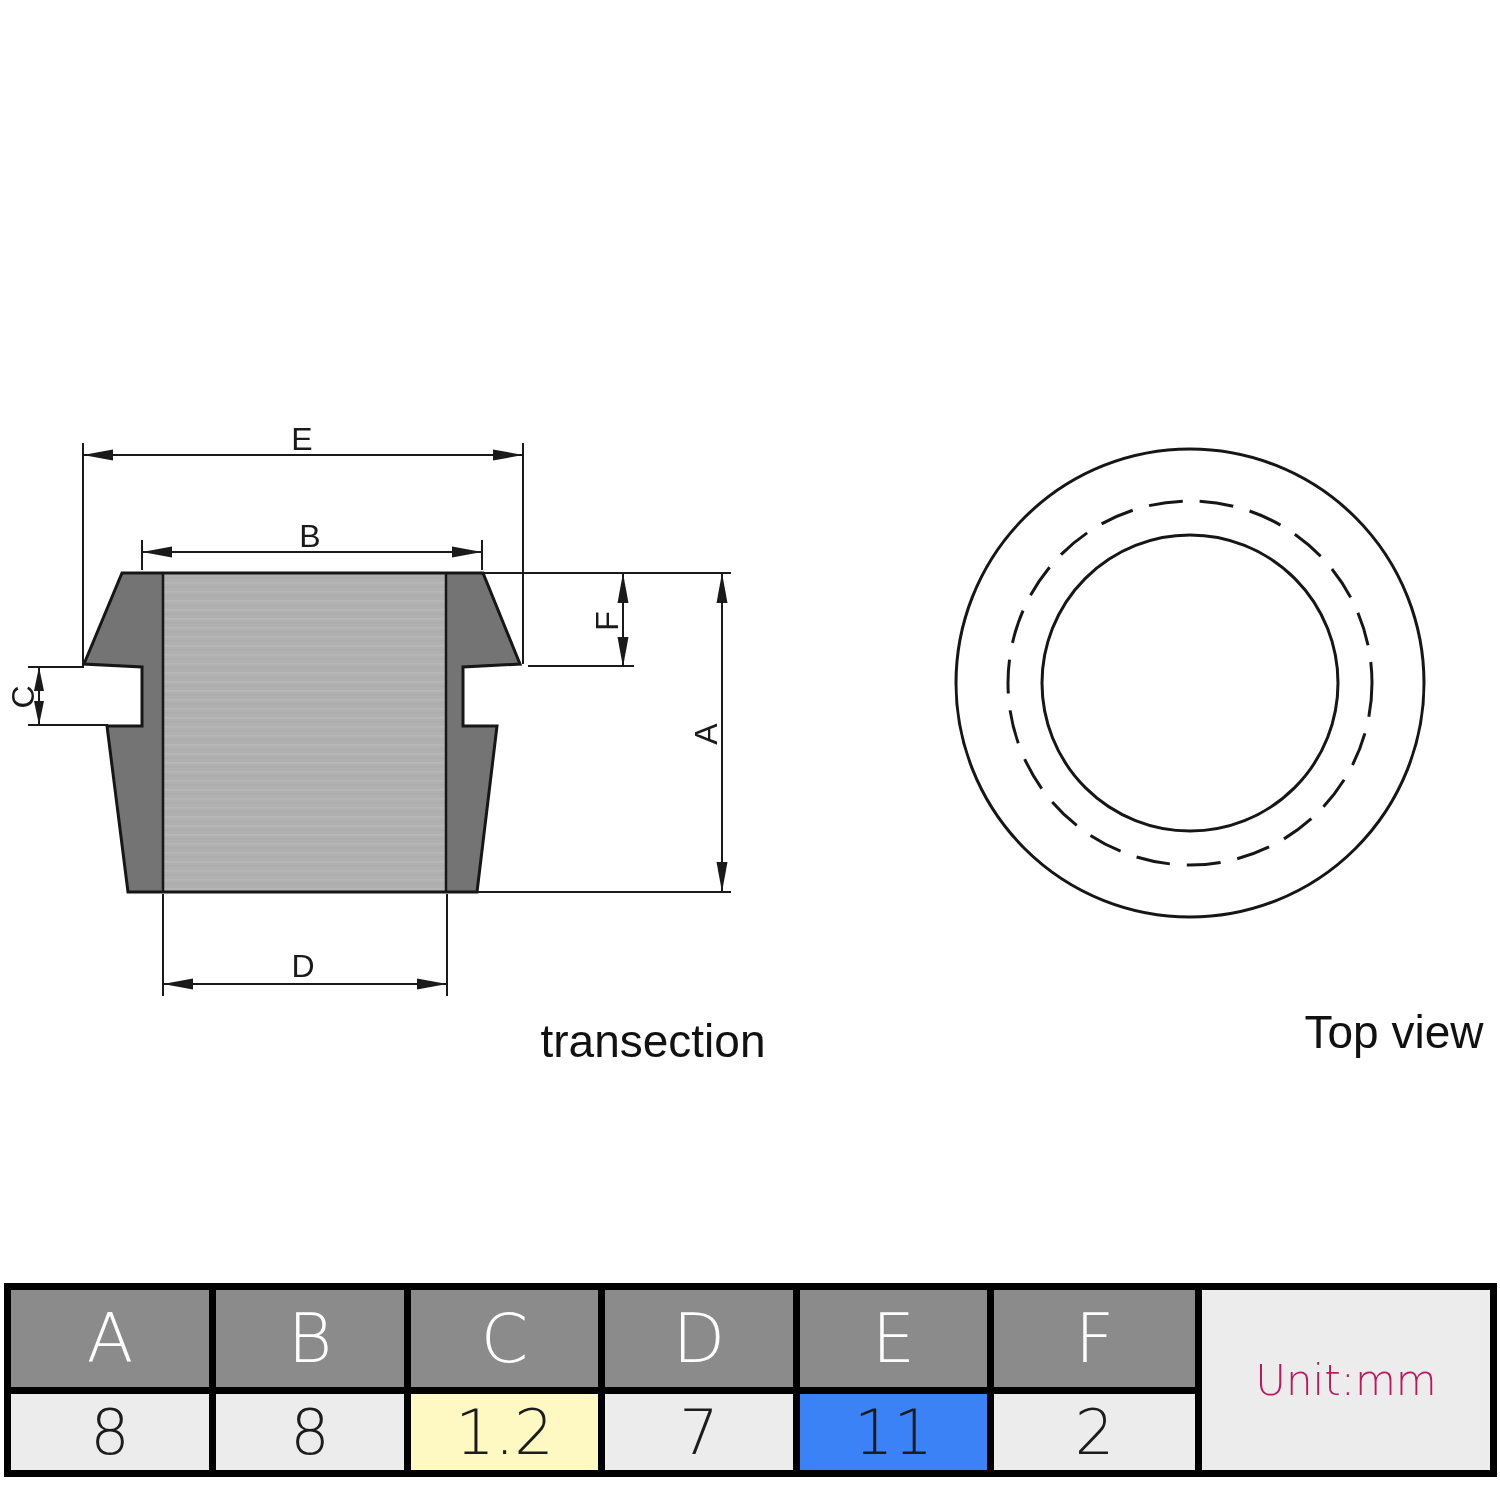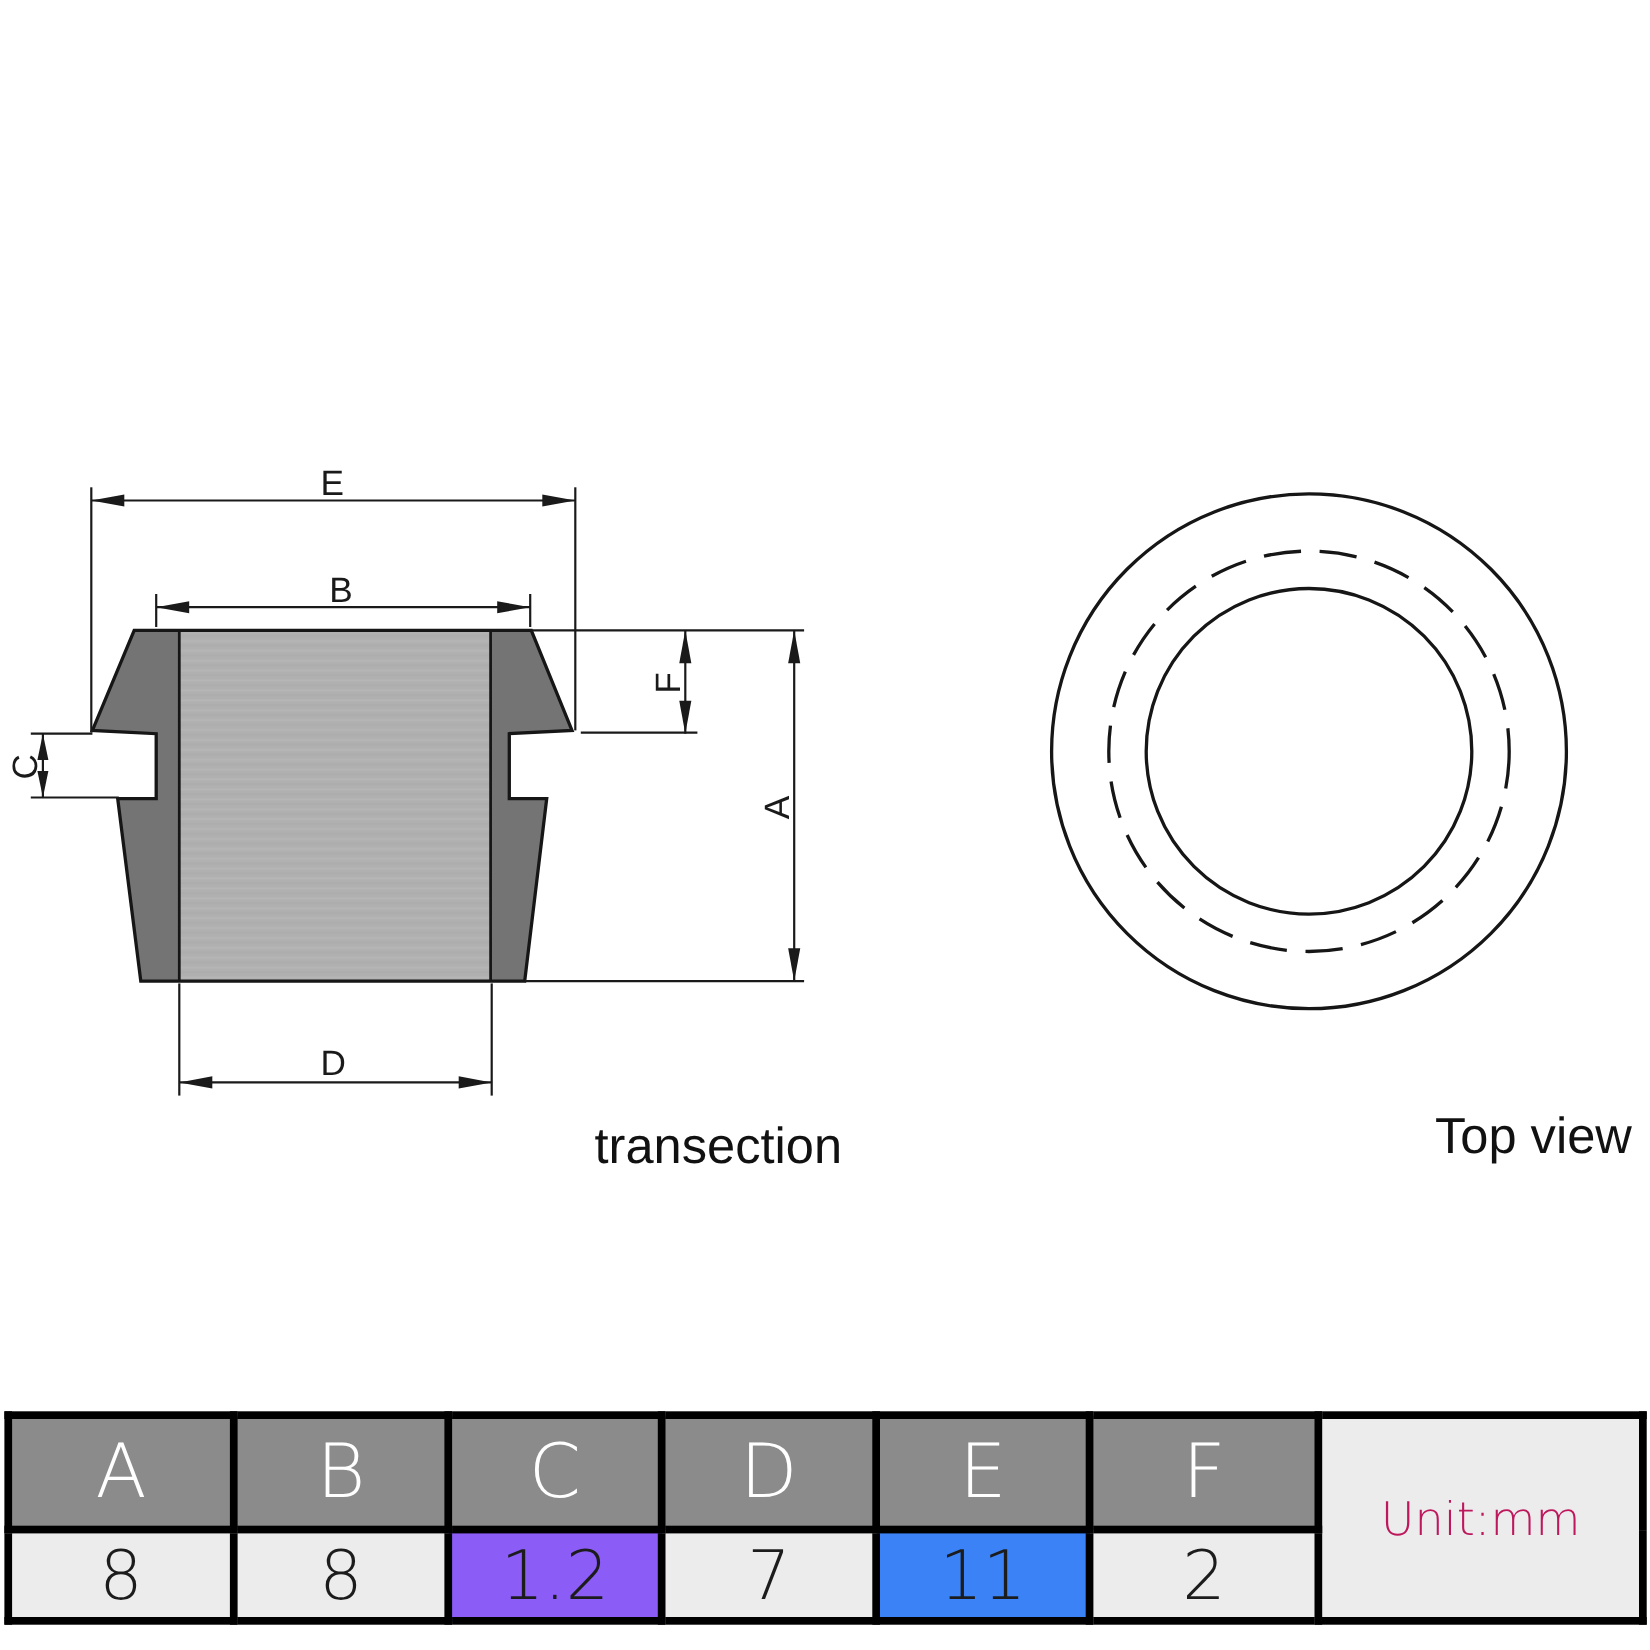--- a/index.html
+++ b/index.html
@@ -132,19 +132,19 @@
     <th style="background-color: rgb(139, 139, 139);">B</th>
     <th style="background-color: rgb(139, 139, 139);">C</th>
     <th style="background-color: rgb(139, 139, 139);">D</th>
     <th style="background-color: rgb(139, 139, 139);">E</th>
     <th style="background-color: rgb(139, 139, 139);">F</th>
     <td class="unit-cell" rowspan="2" style="background-color: rgb(236, 236, 236);">Unit:mm</td>
   </tr>
   <tr class="values">
     <td style="background-color: rgb(236, 236, 236);">8</td>
     <td style="background-color: rgb(236, 236, 236);">8</td>
-    <td style="background-color: #8b5cf6;">1.2</td>
+    <td style="background-color: #fef9c3;">1.2</td>
     <td style="background-color: rgb(236, 236, 236);">7</td>
     <td style="background-color: #3b82f6;">11</td>
     <td style="background-color: rgb(236, 236, 236);">2</td>
   </tr>
 </tbody>
   </table>
 
 </body></html>

